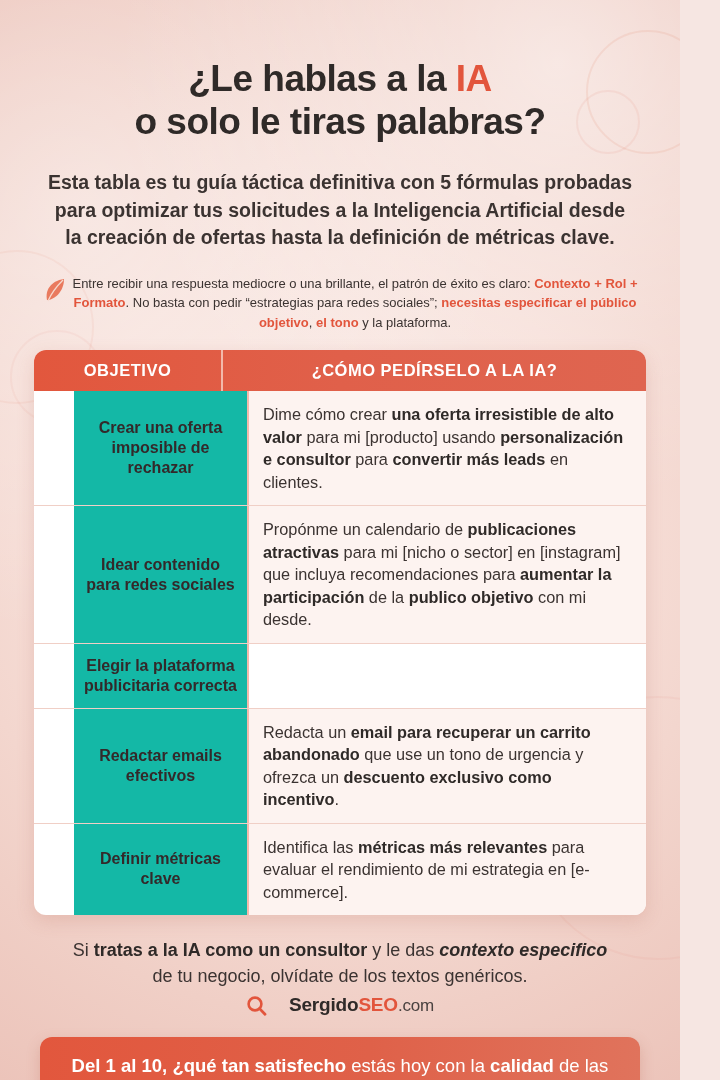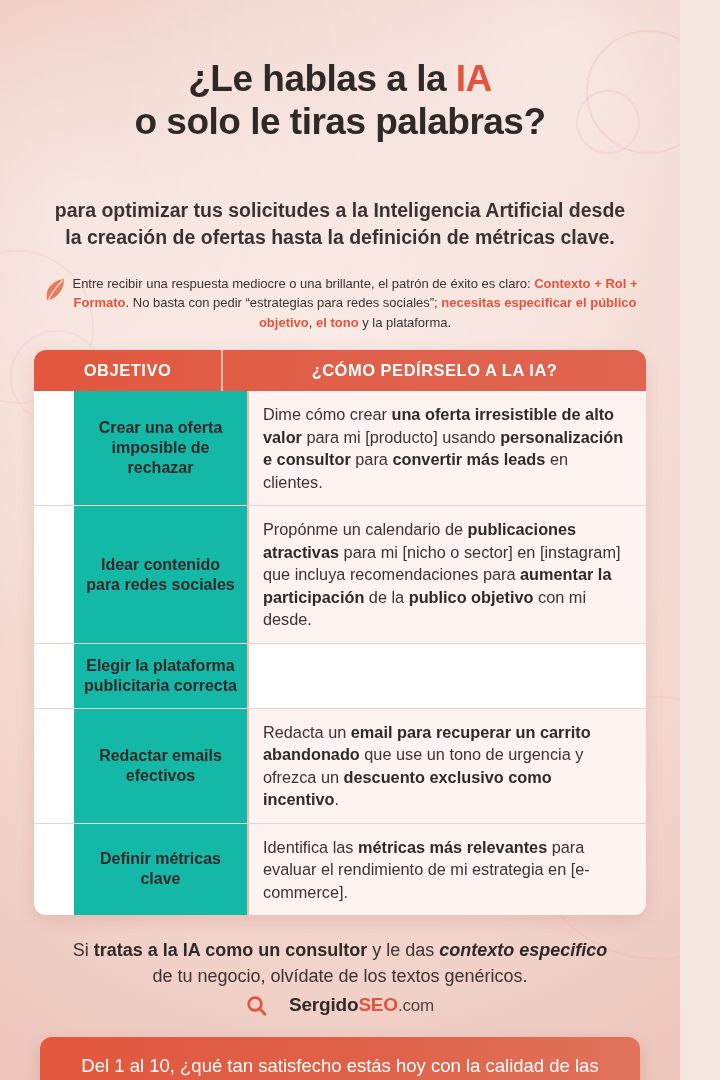--- a/index.html
+++ b/index.html
@@ -184,21 +184,21 @@
     margin: 18px 14px 0 14px;
     background: linear-gradient(90deg, #e2573d 0%, #df6149 55%, #e0735c 100%);
     color: #ffffff;
     border-radius: 12px;
     padding: 16px 22px;
     text-align: center;
     font-size: 18.5px;
     line-height: 1.38;
     box-shadow: 0 5px 14px rgba(180,90,70,0.25);
   }
-  .cta b { font-weight: normal; }
+  .cta b { font-weight: bold; }
   .cta .light { font-weight: normal; }
 </style>
 </head>
 <body>
 
 <div class="page">
 
   <div class="blob b1"></div>
   <div class="blob b2"></div>
   <div class="blob b3"></div>
@@ -207,21 +207,21 @@
   <div class="blob b6"></div>
 
   <div class="content">
 
     <h1 class="title">
       <span>¿Le hablas a la </span><span class="hl">IA</span><br>
       <span>o solo le tiras palabras?</span>
     </h1>
 
     <div class="intro">
-      <br>
+      <span>Esta tabla es tu guía táctica definitiva con 5 fórmulas probadas</span><br>
       <span>para optimizar tus solicitudes a la Inteligencia Artificial desde</span><br>
       <span>la creación de ofertas hasta la definición de métricas clave.</span>
     </div>
 
     <div class="para2-wrap">
       <span class="leaf">
         <svg width="22" height="30" viewBox="0 0 22 30">
           <path d="M20 1 C6 3, 1 13, 3 22 C10 22, 20 14, 20 1 Z" fill="#e97a5e"></path>
           <path d="M19 2 C12 9, 7 16, 4 23" stroke="#f6d8cd" stroke-width="1.3" fill="none"></path>
         </svg>

